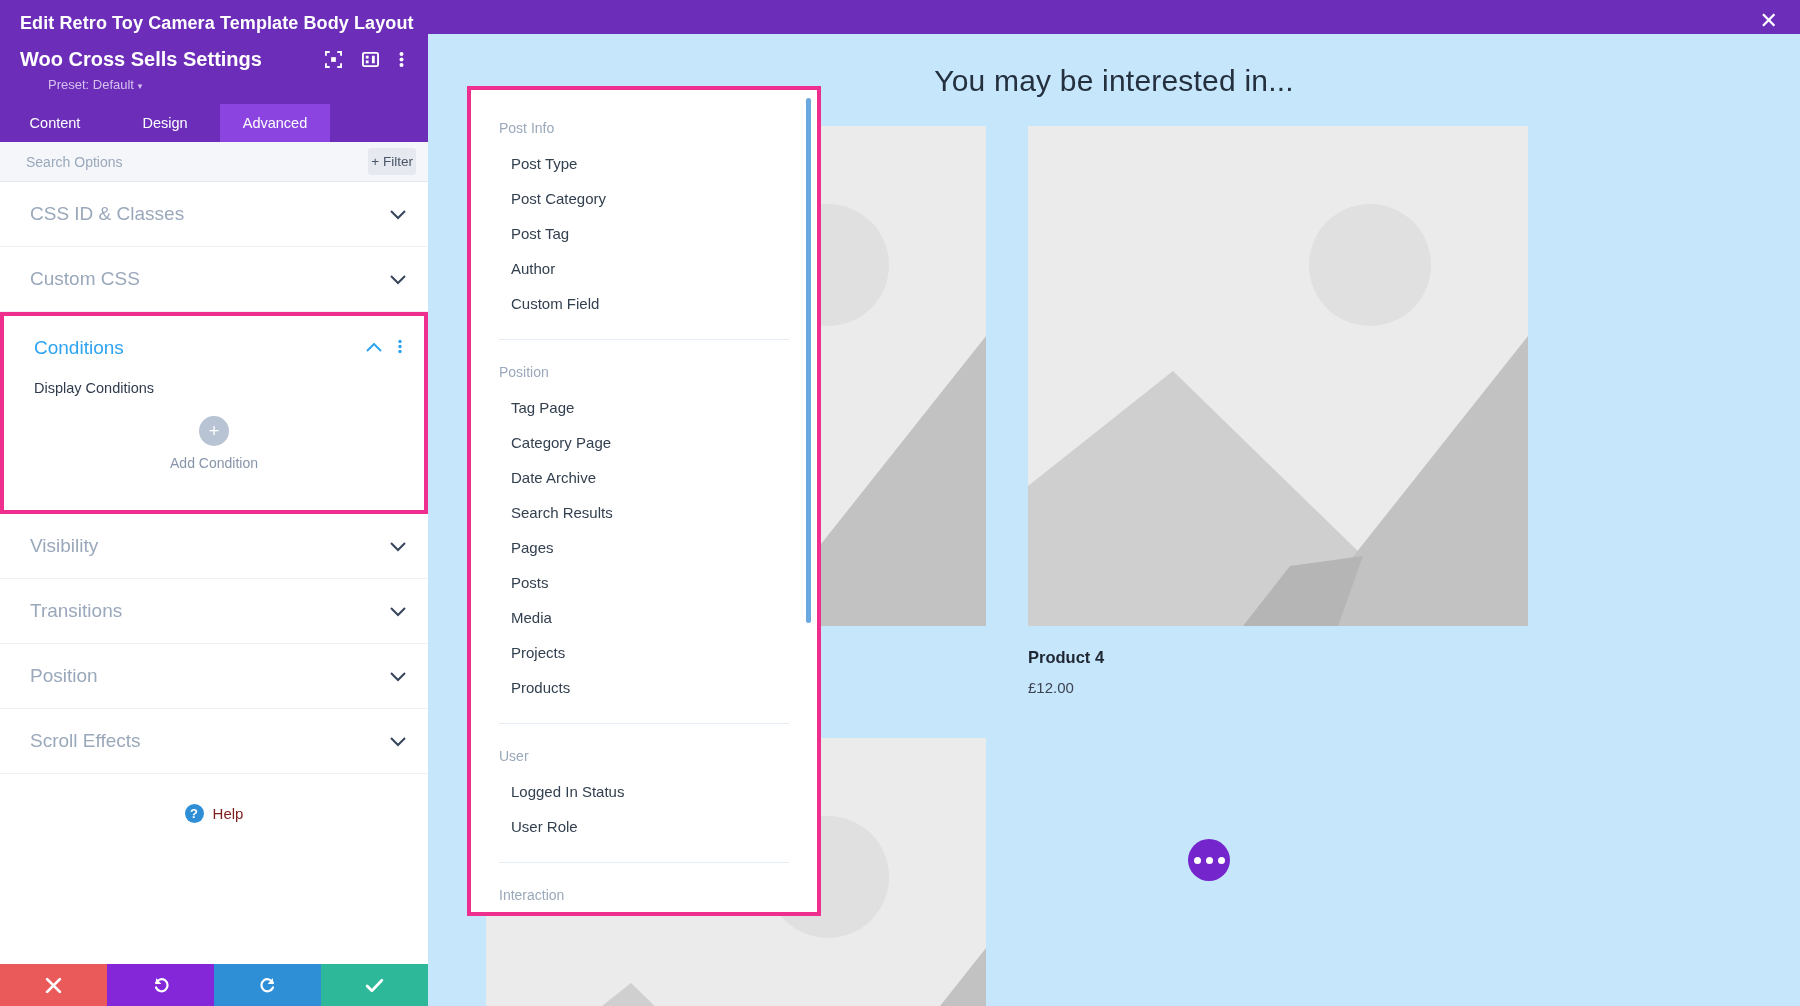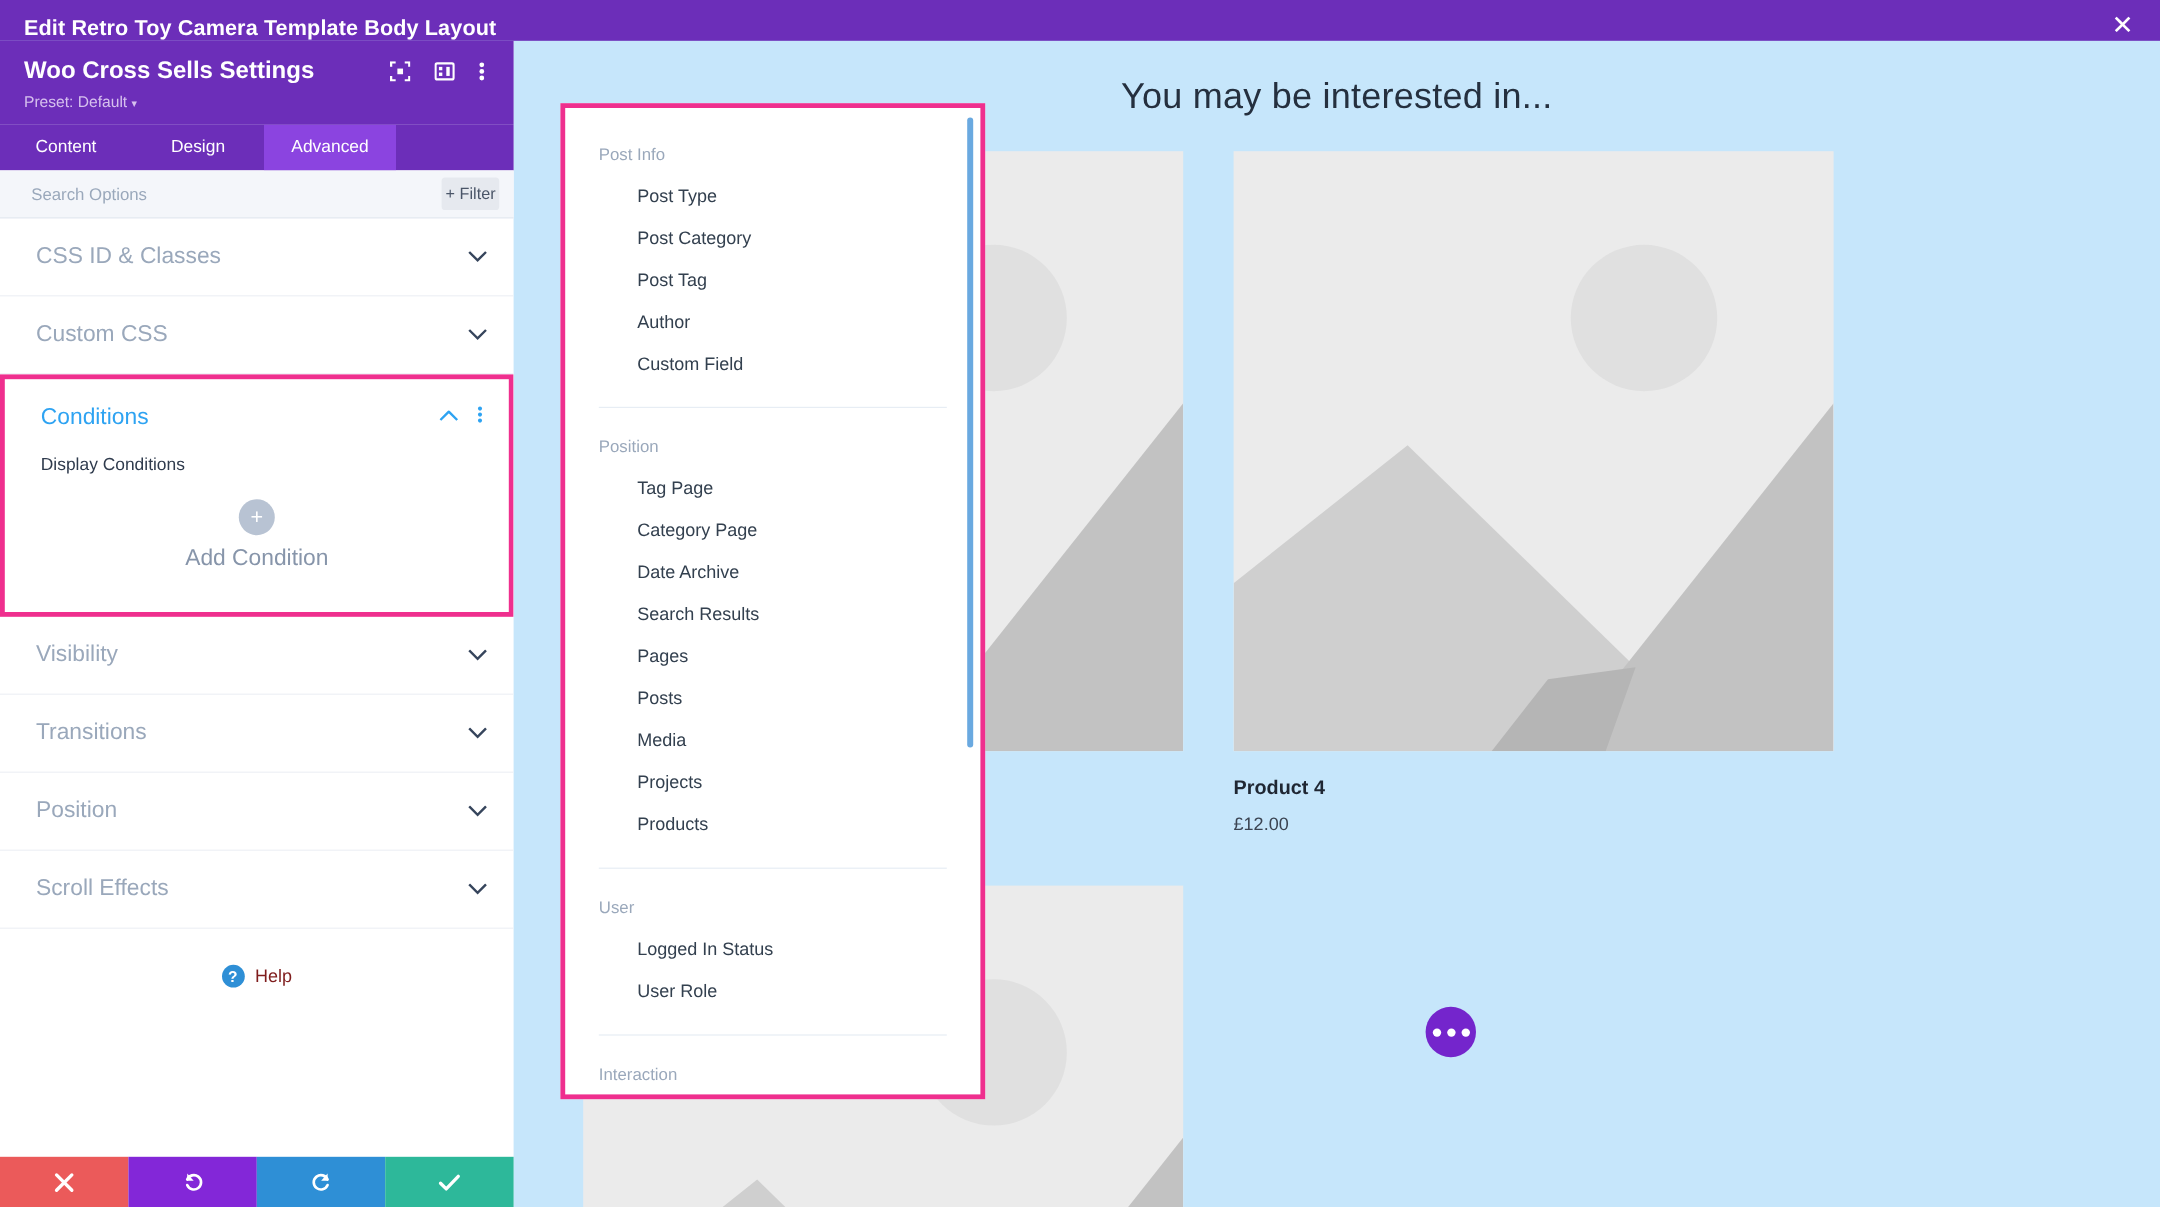--- a/index.html
+++ b/index.html
@@ -34,21 +34,21 @@
   }
   .panel-header-row {
     display:flex; align-items:center; justify-content:space-between;
   }
   .panel-title {
     color:#fff; font-size:20px; font-weight:bold;
   }
   .panel-icons { display:flex; align-items:center; gap:20px; padding-right:6px; }
   .p-icon { cursor:pointer; display:flex; align-items:center; justify-content:center; }
   .panel-preset {
-    color:#d6c0ee; font-size:13px; margin-top:6px;
+    color:#d6c0ee; font-size:13px; margin-top:6px;margin-left:28px;
   }
   .panel-preset .caret { font-size:9px; }
 
   .tabs { display:flex; background:#6c2eb9; }
   .tab {
     padding:11px 0; font-size:14.5px; color:#ffffff; cursor:pointer;
     text-align:center; width:110px;
   }
   .tab.active { background:#8b44e0; }
 
@@ -92,21 +92,21 @@
   .cond-body { padding:0 30px; }
   .cond-sub { font-size:14.5px; color:#2f3b4d; font-weight:400; }
   .add-wrap {
     display:flex; flex-direction:column; align-items:center; margin-top:20px;
   }
   .add-circle {
     width:30px; height:30px; border-radius:50%; background:#b8c3d3;
     color:#fff; display:flex; align-items:center; justify-content:center;
     font-size:18px; line-height:1; cursor:pointer;
   }
-  .add-label { margin-top:9px; font-size:19px; color:#8795aa; }
+  .add-label { margin-top:9px; font-size:14px; color:#8795aa; }
 
   .help-row {
     display:flex; align-items:center; justify-content:center; gap:9px;
     padding:30px 0 0 0;
   }
   .help-icon {
     width:19px; height:19px; border-radius:50%; background:#2e8fd6;
     color:#fff; font-size:13px; font-weight:bold;
     display:flex; align-items:center; justify-content:center;
   }
@@ -127,21 +127,21 @@
     overflow:hidden;
   }
   .dd-scroll {
     position:absolute; inset:0; padding:22px 0 0 0; overflow:hidden;
   }
   .dd-group { padding:0 0 0 0; }
   .dd-group-title {
     font-size:14px; color:#9aa8bb; padding:8px 28px 10px 28px;
   }
   .dd-item {
-    font-size:15px; color:#33404f; padding:9px 28px; cursor:pointer;margin-left:32px;
+    font-size:15px; color:#33404f; padding:9px 40px; cursor:pointer;
   }
   .dd-divider {
     height:1px; background:#e7edf4; margin:18px 28px 16px 28px;
   }
   .dd-track {
     position:absolute; right:3px; top:4px; width:5px; bottom:4px;
     background:transparent;
   }
   .dd-thumb {
     position:absolute; right:3px; top:4px; width:5px; height:525px;

